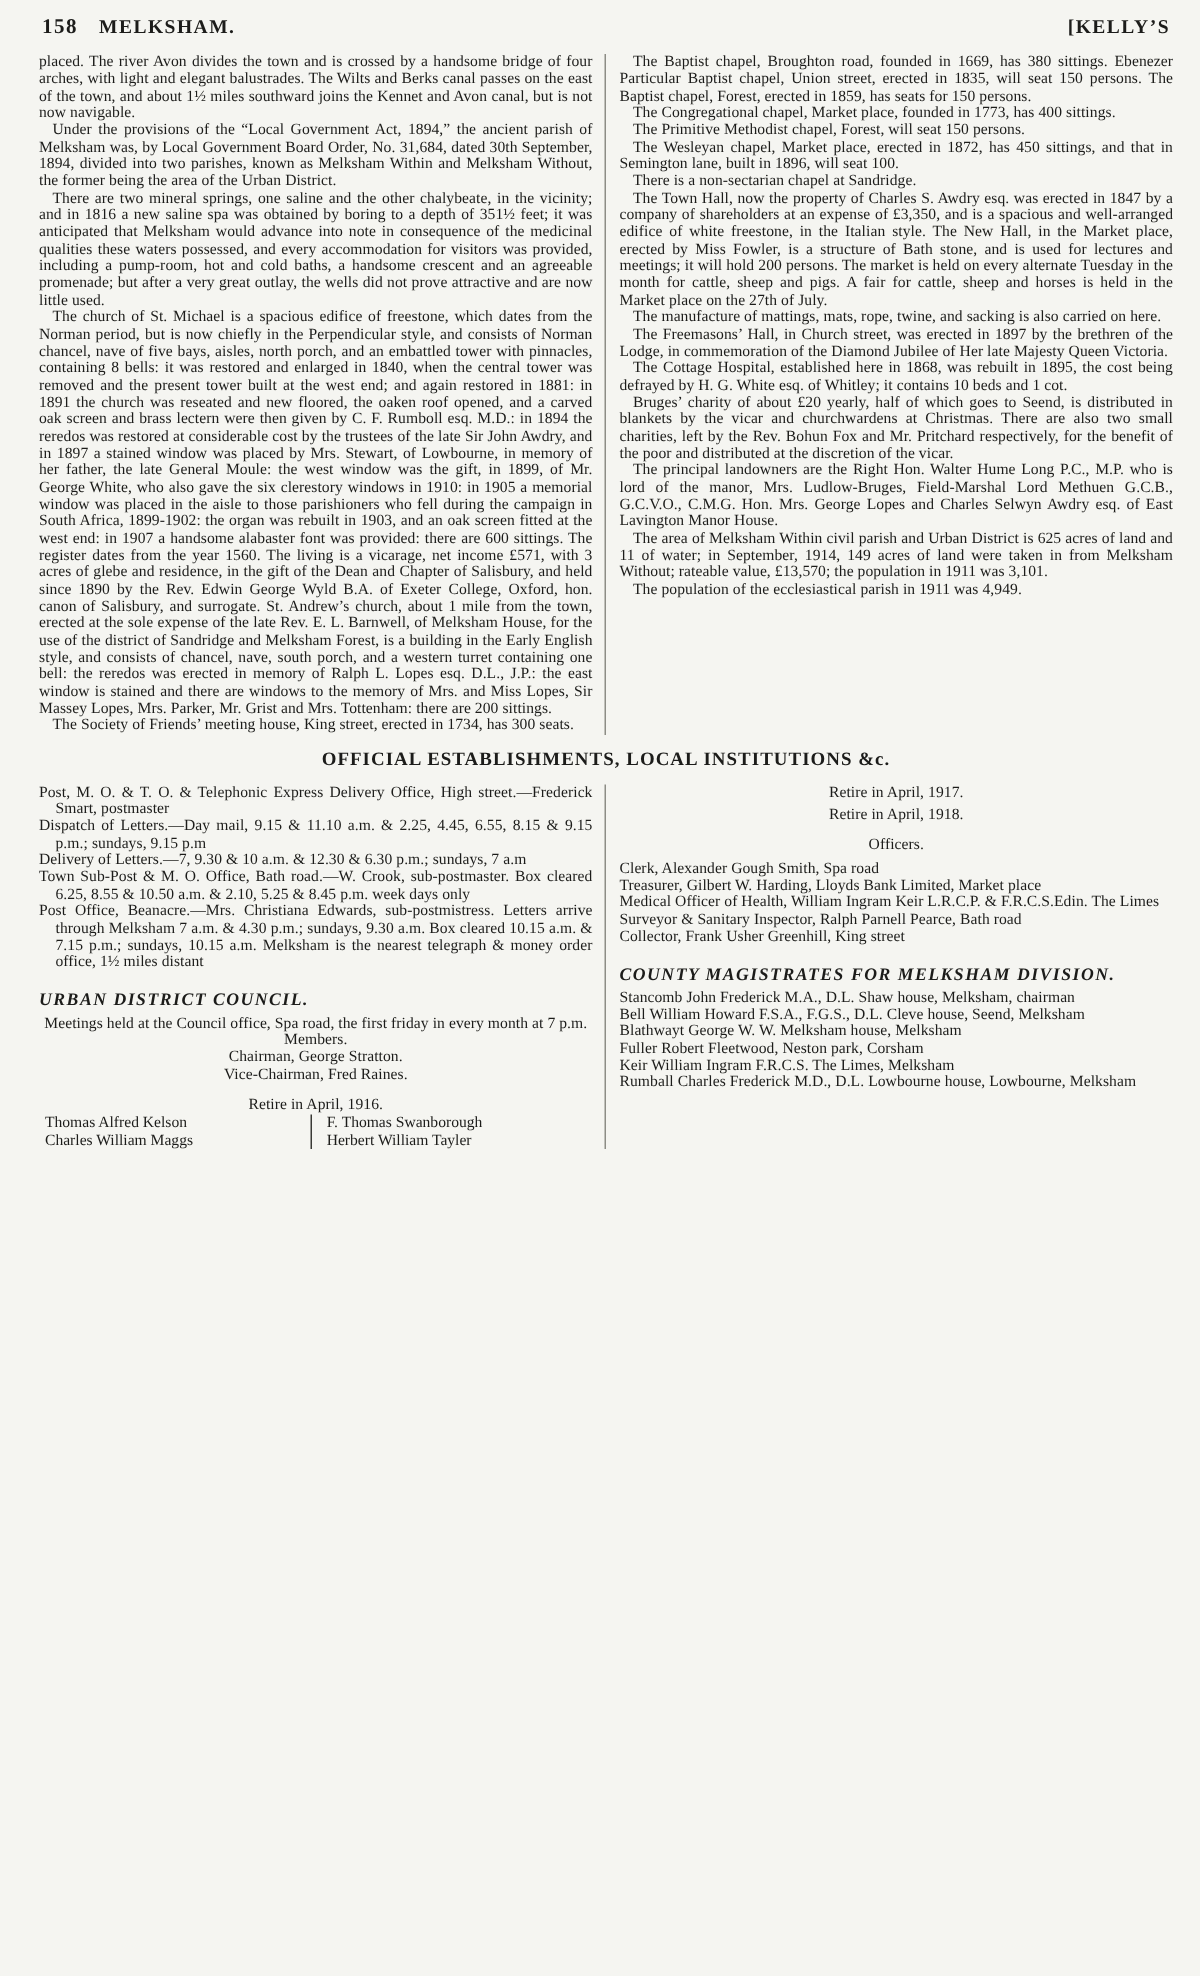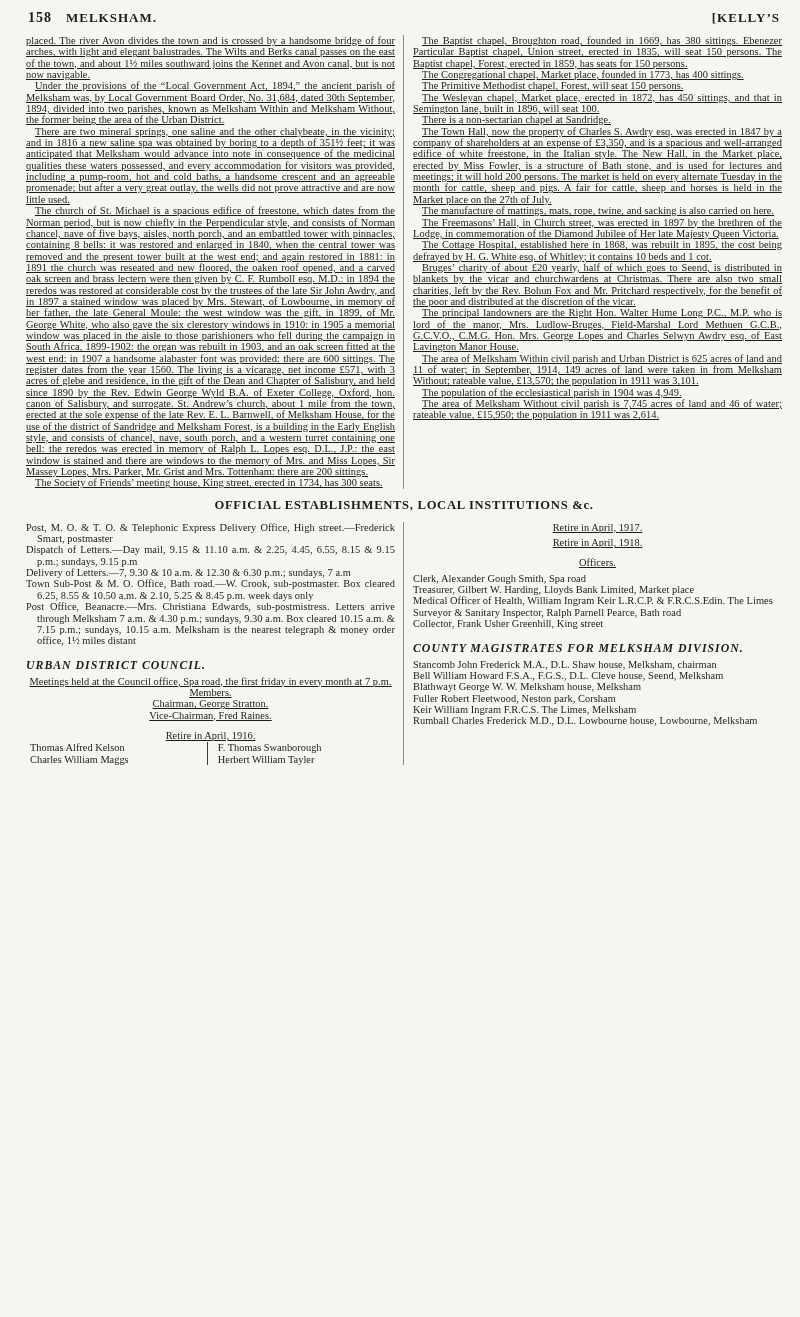--- a/index.html
+++ b/index.html
@@ -23,21 +23,20 @@
   
   .columns{display:flex;align-items:stretch;margin-top:9px;}
   .col{width:50%;box-sizing:border-box;}
   .col-left{padding-right:8px;border-right:1px solid #8d8d86;}
   .col-right{padding-left:9px;}
   
   p.b{
     font-size:10.4px;line-height:11.35px;
     text-align:justify;margin:0;text-indent:9px;
     letter-spacing:0.05px;
-    text-decoration:underline;
   }
   p.ni{text-indent:0;}
   p.hang{text-indent:-11px;padding-left:11px;text-align:justify;margin:0;
     font-size:10.4px;line-height:11.35px;letter-spacing:0.05px;}
   .center{text-align:center !important;text-indent:0 !important;}
   
   .sec-heading{
     text-align:center;font-weight:bold;font-size:12.6px;letter-spacing:0.7px;
     margin:9px 0 4px 0;
   }
@@ -81,22 +80,21 @@
       <p class="b">The Primitive Methodist chapel, Forest, will seat 150 persons.</p>
       <p class="b">The Wesleyan chapel, Market place, erected in 1872, has 450 sittings, and that in Semington lane, built in 1896, will seat 100.</p>
       <p class="b">There is a non-sectarian chapel at Sandridge.</p>
       <p class="b">The Town Hall, now the property of Charles S. Awdry esq. was erected in 1847 by a company of shareholders at an expense of £3,350, and is a spacious and well-arranged edifice of white freestone, in the Italian style. The New Hall, in the Market place, erected by Miss Fowler, is a structure of Bath stone, and is used for lectures and meetings; it will hold 200 persons. The market is held on every alternate Tuesday in the month for cattle, sheep and pigs. A fair for cattle, sheep and horses is held in the Market place on the 27th of July.</p>
       <p class="b">The manufacture of mattings, mats, rope, twine, and sacking is also carried on here.</p>
       <p class="b">The Freemasons’ Hall, in Church street, was erected in 1897 by the brethren of the Lodge, in commemoration of the Diamond Jubilee of Her late Majesty Queen Victoria.</p>
       <p class="b">The Cottage Hospital, established here in 1868, was rebuilt in 1895, the cost being defrayed by H. G. White esq. of Whitley; it contains 10 beds and 1 cot.</p>
       <p class="b">Bruges’ charity of about £20 yearly, half of which goes to Seend, is distributed in blankets by the vicar and churchwardens at Christmas. There are also two small charities, left by the Rev. Bohun Fox and Mr. Pritchard respectively, for the benefit of the poor and distributed at the discretion of the vicar.</p>
       <p class="b">The principal landowners are the Right Hon. Walter Hume Long P.C., M.P. who is lord of the manor, Mrs. Ludlow-Bruges, Field-Marshal Lord Methuen G.C.B., G.C.V.O., C.M.G. Hon. Mrs. George Lopes and Charles Selwyn Awdry esq. of East Lavington Manor House.</p>
       <p class="b">The area of Melksham Within civil parish and Urban District is 625 acres of land and 11 of water; in September, 1914, 149 acres of land were taken in from Melksham Without; rateable value, £13,570; the population in 1911 was 3,101.</p>
-      <p class="b">The population of the ecclesiastical parish in 1904 was 4,949.</p>
-      <p class="b">The area of Melksham Without civil parish is 7,745 acres of land and 46 of water; rateable value, £15,950; the population in 1911 was 2,614.</p>
+      <p class="b">The population of the ecclesiastical parish in 1911 was 4,949.</p>
     </div>
   </div>
 
   <div class="sec-heading">OFFICIAL ESTABLISHMENTS, LOCAL INSTITUTIONS &amp;c.</div>
 
   <div class="columns">
 
     <div class="col col-left">
       <p class="hang">Post, M. O. &amp; T. O. &amp; Telephonic Express Delivery Office, High street.—Frederick Smart, postmaster</p>
       <p class="hang">Dispatch of Letters.—Day mail, 9.15 &amp; 11.10 a.m. &amp; 2.25, 4.45, 6.55, 8.15 &amp; 9.15 p.m.; sundays, 9.15 p.m</p>

